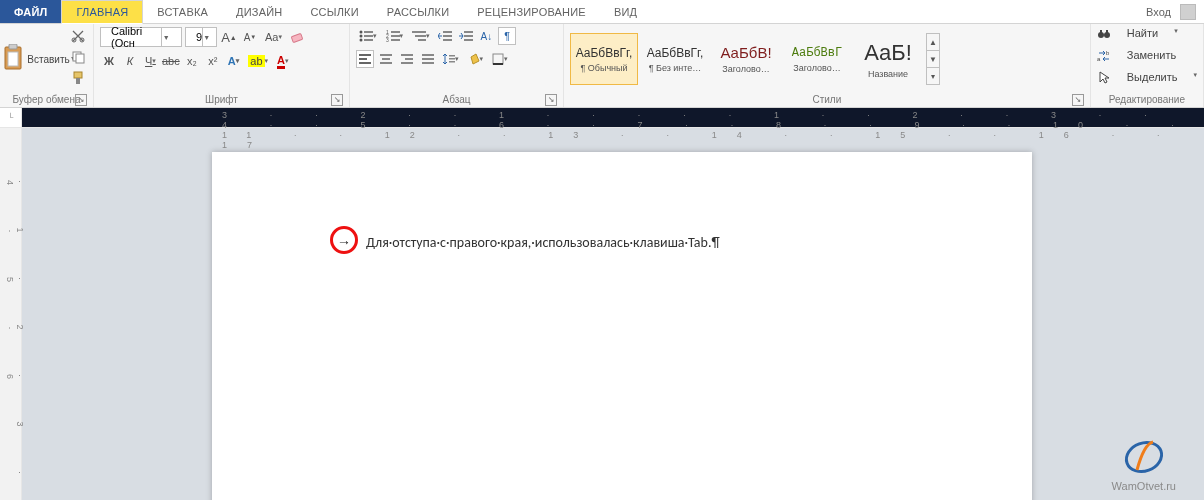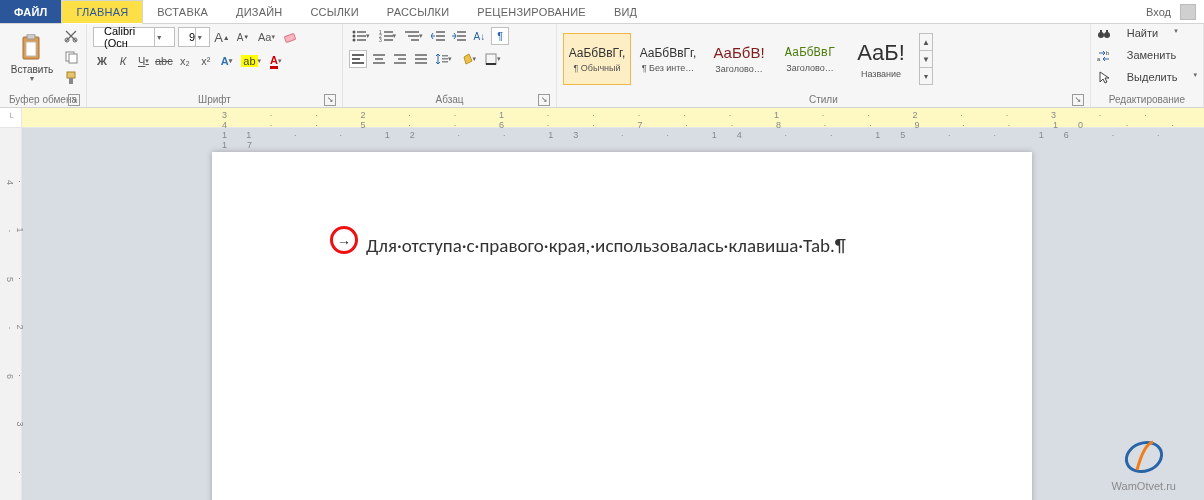--- a/index.html
+++ b/index.html
@@ -17,21 +17,21 @@
 
 .ribbon { display: flex; height: 84px; background: #f6f6f6; border-bottom: 1px solid #d4d4d4; }
 .group { display: flex; flex-direction: column; border-right: 1px solid #e4e4e4; padding: 3px 6px 0; }
 .group .body { flex: 1; display: flex; align-items: flex-start; gap: 4px; }
 .group .label { height: 16px; display: flex; align-items: center; justify-content: center; font-size: 10px; color: #767676; position: relative; }
 .group .label .dlg { position: absolute; right: 0; bottom: 1px; width: 12px; height: 12px; border: 1px solid #999; font-size: 8px; line-height: 9px; text-align: center; color: #666; cursor: pointer; }
 
 .col { display: flex; flex-direction: column; gap: 3px; }
 .row { display: flex; align-items: center; gap: 3px; }
 
-.bigbtn { display: flex; flex-direction: column; align-items: center; justify-content: center; width: 52px; height: 62px; cursor: pointer; font-size: 10px; color: #444; }
+.bigbtn { display: flex; flex-direction: row; align-items: center; justify-content: center; width: 52px; height: 62px; cursor: pointer; font-size: 10px; color: #444; margin-left: 7px; }
 .bigbtn .ic { width: 30px; height: 28px; display: flex; align-items: center; justify-content: center; }
 .bigbtn .lb { margin-top: 2px; }
 
 .smbtn { width: 18px; height: 18px; display: flex; align-items: center; justify-content: center; cursor: pointer; color: #555; font-size: 11px; }
 .smbtn.w { width: auto; padding: 0 3px; }
 .smbtn.box { border: 1px solid #c0c0c0; background: #fff; }
 
 .input { background: #fff; border: 1px solid #c0c0c0; height: 20px; font-size: 11px; padding: 0 10px; }
 .fontname { width: 82px; }
 .fontsize { width: 32px; }
@@ -46,30 +46,30 @@
 .stylescroll div { flex: 1; display: flex; align-items: center; justify-content: center; font-size: 8px; color: #555; border-bottom: 1px solid #c0c0c0; cursor: pointer; }
 .stylescroll div:last-child { border-bottom: none; }
 
 
 .editbtn { display: flex; gap: 16px; height: 18px; cursor: pointer; color: #444; font-size: 11px; }
 .editbtn .ic { width: 14px; height: 14px; display: flex; align-items: center; justify-content: center; font-size: 11px; }
 
 
 .rulerwrap { display: flex; height: 20px; background: #fff; border-bottom: 1px solid #e6e6e6; }
 .rulecorner { width: 22px; border-right: 1px solid #e6e6e6; display: flex; align-items: center; justify-content: center; font-size: 8px; color: #888; }
-.hruler { flex: 1; position: relative; background: #fef9c3; }
+.hruler { flex: 1; position: relative; background: #0f172a; }
 .hruler .numbers { position: absolute; left: 200px; top: 2px; font-size: 9px; color: #888; letter-spacing: 20px; }
 
 
 .docarea { display: flex; height: 372px; background: #d8dde3; }
 .vruler { width: 22px; background: #f2f2f2; border-right: 1px solid #e6e6e6; position: relative; }
 .vruler .nums { position: absolute; top: 52px; left: 5px; font-size: 9px; color: #888; writing-mode: vertical-rl; letter-spacing: 21px; }
 .canvas { flex: 1; position: relative; overflow: hidden; }
 .page { position: absolute; left: 190px; top: 24px; width: 820px; height: 1000px; background: #fff; box-shadow: 0 0 6px rgba(0,0,0,.25); }
-.page .text { position: absolute; left: 154px; top: 82px; font-family: Calibri, sans-serif; font-size: 19px; color: #333; }
+.page .text { position: absolute; left: 154px; top: 82px; font-family: Calibri, sans-serif; font-size: 14px; color: #333; }
 .circle { position: absolute; left: 118px; top: 74px; width: 28px; height: 28px; border: 3px solid #e11; border-radius: 50%; display: flex; align-items: center; justify-content: center; font-size: 14px; color: #222; }
 
 
 .watermark { position: absolute; right: 28px; bottom: 8px; text-align: center; }
 .watermark .logo { width: 42px; height: 42px; margin: 0 auto 2px; }
 .watermark .txt { font-size: 11px; color: #8a8a8a; }
 
 .caret { font-size: 7px; color: #666; }
 </style>
 </head>

